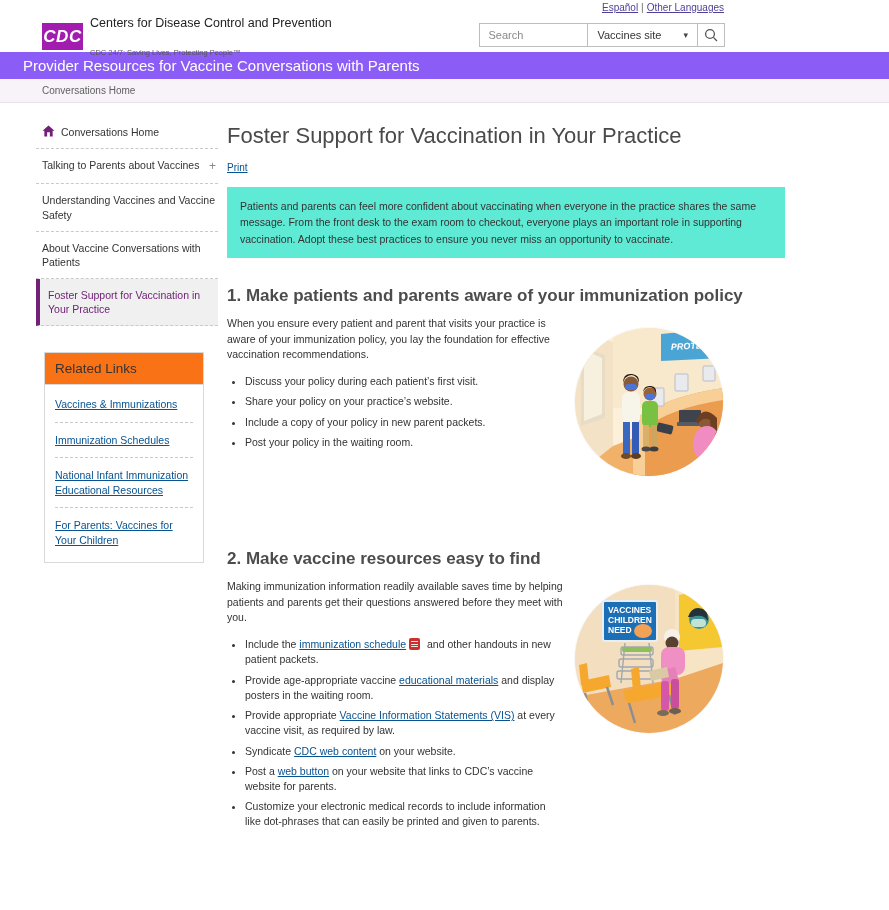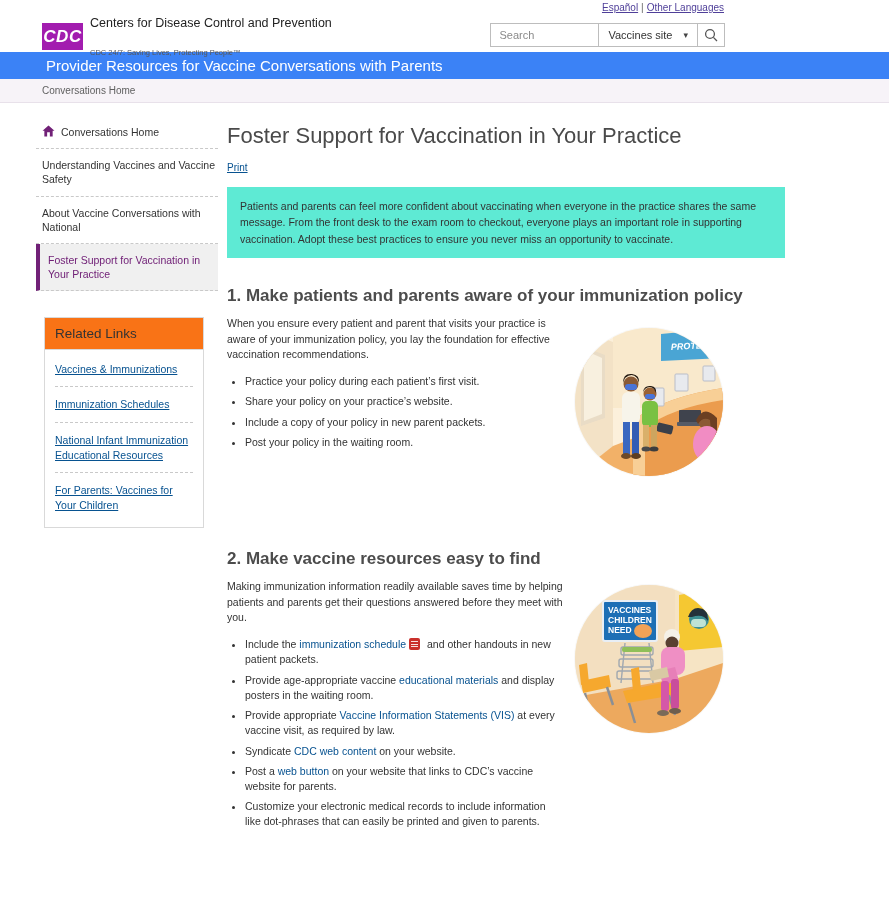--- a/index.html
+++ b/index.html
@@ -19,29 +19,29 @@
   .logo-box { width:41px; height:27px; background:#a21caf; color:#fff; font-weight:bold;
     font-size:17px; display:flex; align-items:center; justify-content:center;
     letter-spacing:0.5px; font-style:italic; }
   .logo-text .org { font-size:12.5px; color:#222; line-height:1.15; }
   .logo-text .tagline { font-size:7.5px; color:#555; margin-top:18px; }
   .search-group { display:flex; align-items:stretch; height:24px; margin-top:7px;
     border:1px solid #bdbdbd; background:#fff; }
   .search-input { border:none; outline:none; width:107px; padding:0 8px; font-size:11px;
     color:#333; font-family:"Liberation Sans", sans-serif; }
   .search-input::placeholder { color:#8a8a8a; }
-  .search-scope { display:flex; align-items:center; gap:11px; padding:0 9px;
+  .search-scope { display:flex; align-items:center; gap:22px; padding:0 9px;
     border-left:1px solid #bdbdbd; font-size:11px; color:#333; background:#fff; cursor:pointer; }
   .caret { font-size:9px; color:#444; }
   .search-btn { width:27px; border-left:1px solid #bdbdbd; background:#fff; display:flex;
     align-items:center; justify-content:center; cursor:pointer; }
 
   
-  .banner { background:#3b82f6; color:#fff; height:27px; display:flex; align-items:center;
-    padding-left:46px; }
+  .banner { background:#8b5cf6; color:#fff; height:27px; display:flex; align-items:center;
+    padding-left:23px; }
   .banner a { color:#fff; text-decoration:none; font-size:15px; }
   .crumbbar { background:#f7f3f8; height:24px; display:flex; align-items:center;
     padding-left:42px; border-bottom:1px solid #e8e1ea; }
   .crumbbar a { font-size:10px; color:#5f5f5f; text-decoration:none; }
 
   
   .layout { display:flex; padding:13px 0 0 36px; }
   .sidebar { width:182px; flex:none; }
   .main { margin-left:9px; width:558px; flex:none; }
 
@@ -70,21 +70,21 @@
   .intro-box { margin-top:12px; background:#5eead4; padding:11px 13px; font-size:10.5px;
     line-height:1.55; color:#333; }
   .section h2 { font-size:17px; color:#4c4c4c; margin:0 0 9px; line-height:1.3; }
   .section { margin-top:27px; }
   .section + .section { margin-top:72px; }
   .section-body { display:flex; align-items:flex-start; }
   .section-text { width:336px; flex:none; }
   .section-text p { font-size:10.5px; line-height:1.5; color:#333; }
   .section-text ul { margin:11px 0 0 3px; padding-left:15px; }
   .section-text li { font-size:10.5px; line-height:1.45; margin-bottom:5px; color:#333; }
-  .section-text a { color:#075290; }
+  .section-text a { color:#075290; text-decoration:underline; }
   .circle-fig { width:148px; height:148px; border-radius:50%; overflow:hidden; flex:none;
     margin-left:auto; box-shadow:0 0 0 1px rgba(0,0,0,0.03); }
   .fig-1 { margin-top:12px; margin-right:62px; }
   .fig-2 { margin-top:6px;  margin-right:62px; }
 
   .pdf-icon { display:inline-block; width:11px; height:12px; background:#ca302c;
     border-radius:2px; margin:0 4px 0 3px; vertical-align:-2px; position:relative; }
   .pdf-icon::after { content:""; position:absolute; left:2px; top:3px; width:7px; height:6px;
     background:linear-gradient(#fff 0 1px, transparent 1px 2.5px, #fff 2.5px 3.5px,
       transparent 3.5px 5px, #fff 5px 6px); opacity:.85; }
@@ -129,24 +129,28 @@
 
 <div class="layout">
   <div class="sidebar">
     <a class="nav-item">
       <svg class="home-ic" width="13" height="12" viewBox="0 0 16 15">
         <path d="M8 0.5 L15.5 7.2 H13.2 V14.5 H9.7 V9.2 H6.3 V14.5 H2.8 V7.2 H0.5 Z" fill="#712177"></path>
       </svg>
       <span>Conversations Home</span>
     </a>
     <a class="nav-item">
+      <span class="nowrap">Talking to Parents about Vaccines</span>
+      <span class="plus">+</span>
+    </a>
+    <a class="nav-item">
       <span>Understanding Vaccines and Vaccine Safety</span>
     </a>
     <a class="nav-item">
-      <span>About Vaccine Conversations with National</span>
+      <span>About Vaccine Conversations with Patients</span>
     </a>
     <a class="nav-item active">
       <span>Foster Support for Vaccination in Your Practice</span>
     </a>
 
     <div class="related">
       <div class="related-title">Related Links</div>
       <div class="related-list">
         <a>Vaccines &amp; Immunizations</a>
         <a>Immunization Schedules</a>
@@ -161,21 +165,21 @@
     <a class="print-link">Print</a>
     <div class="intro-box">Patients and parents can feel more confident about vaccinating when everyone in the practice shares the same message. From the front desk to the exam room to checkout, everyone plays an important role in supporting vaccination. Adopt these best practices to ensure you never miss an opportunity to vaccinate.</div>
 
     
     <div class="section">
       <h2>1. Make patients and parents aware of your immunization policy</h2>
       <div class="section-body">
         <div class="section-text">
           <p>When you ensure every patient and parent that visits your practice is aware of your immunization policy, you lay the foundation for effective vaccination recommendations.</p>
           <ul>
-              <li><span>Practice your policy during each patient’s first visit.</span></li>
+              <li><span>Discuss your policy during each patient’s first visit.</span></li>
               <li><span>Share your policy on your practice’s website.</span></li>
               <li><span>Include a copy of your policy in new parent packets.</span></li>
               <li><span>Post your policy in the waiting room.</span></li>
             </ul>
         </div>
         <div class="circle-fig fig-1">
           <svg viewBox="0 0 148 148" width="148" height="148">
             <rect width="148" height="148" fill="#fcf0db"></rect>
             <polygon points="0,0 38,14 38,120 0,148" fill="#f3e2c6"></polygon>
             <polygon points="6,18 30,27 30,90 6,98" fill="#e9dcc6"></polygon>

